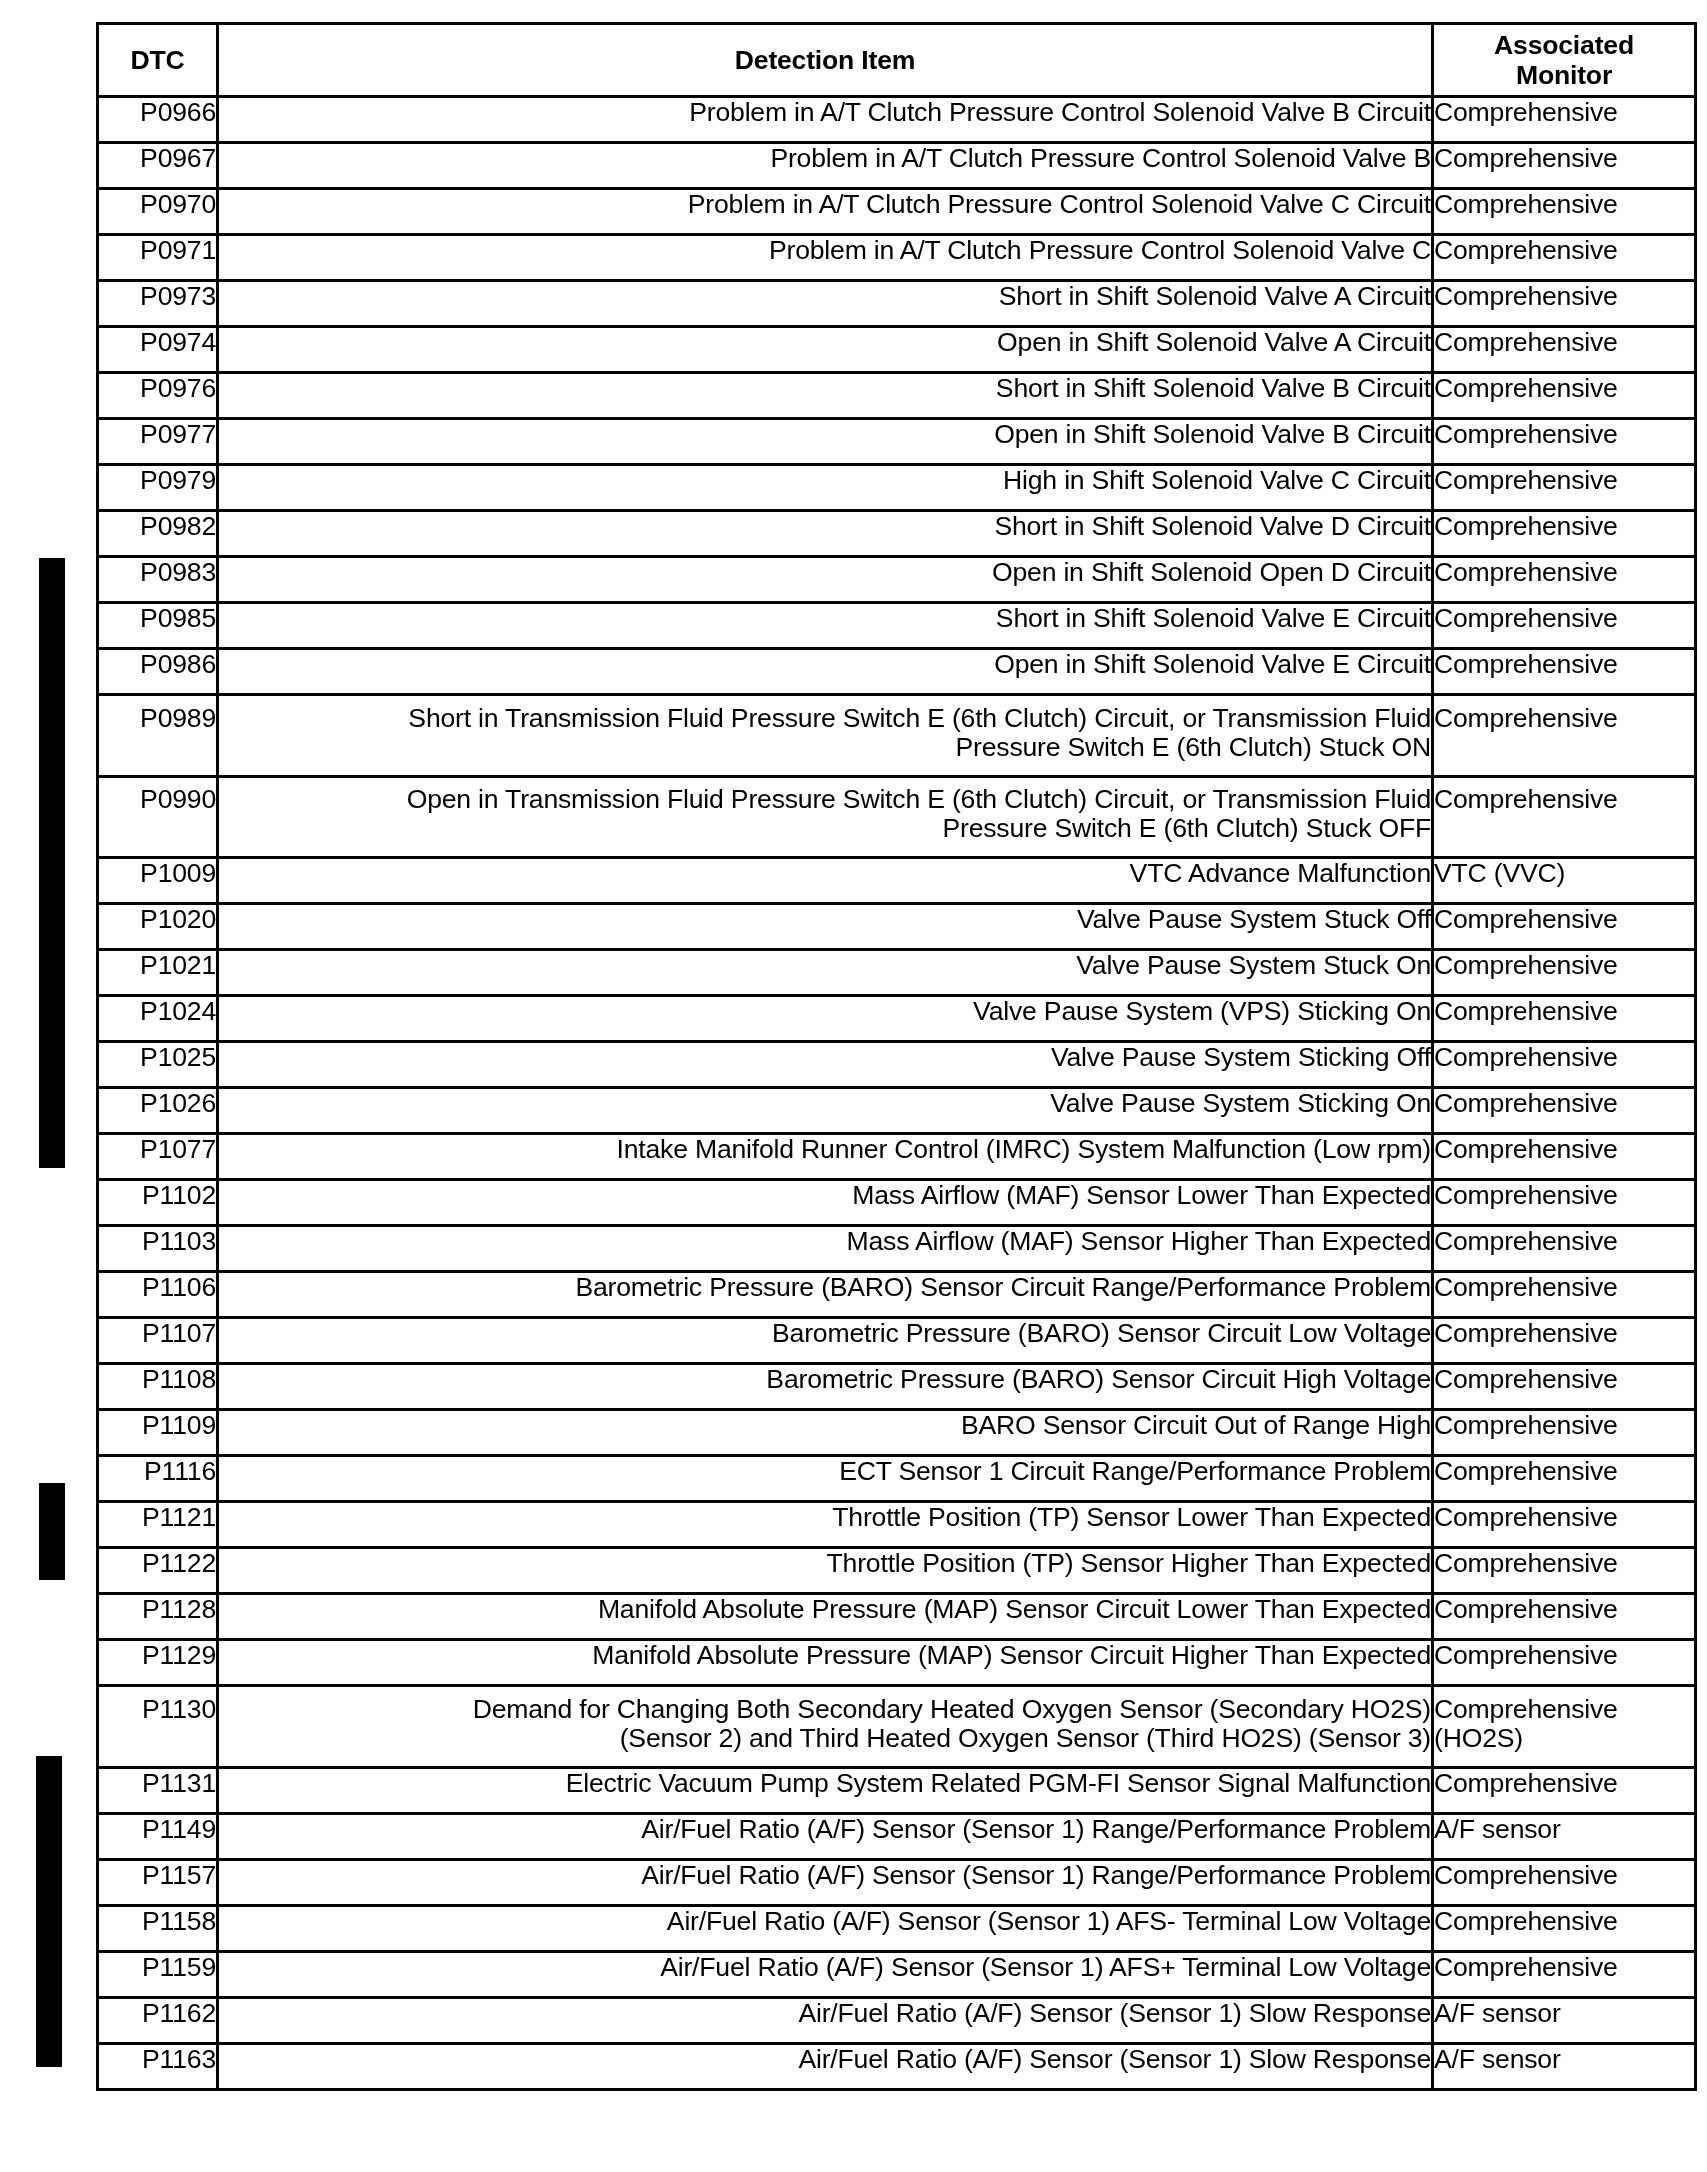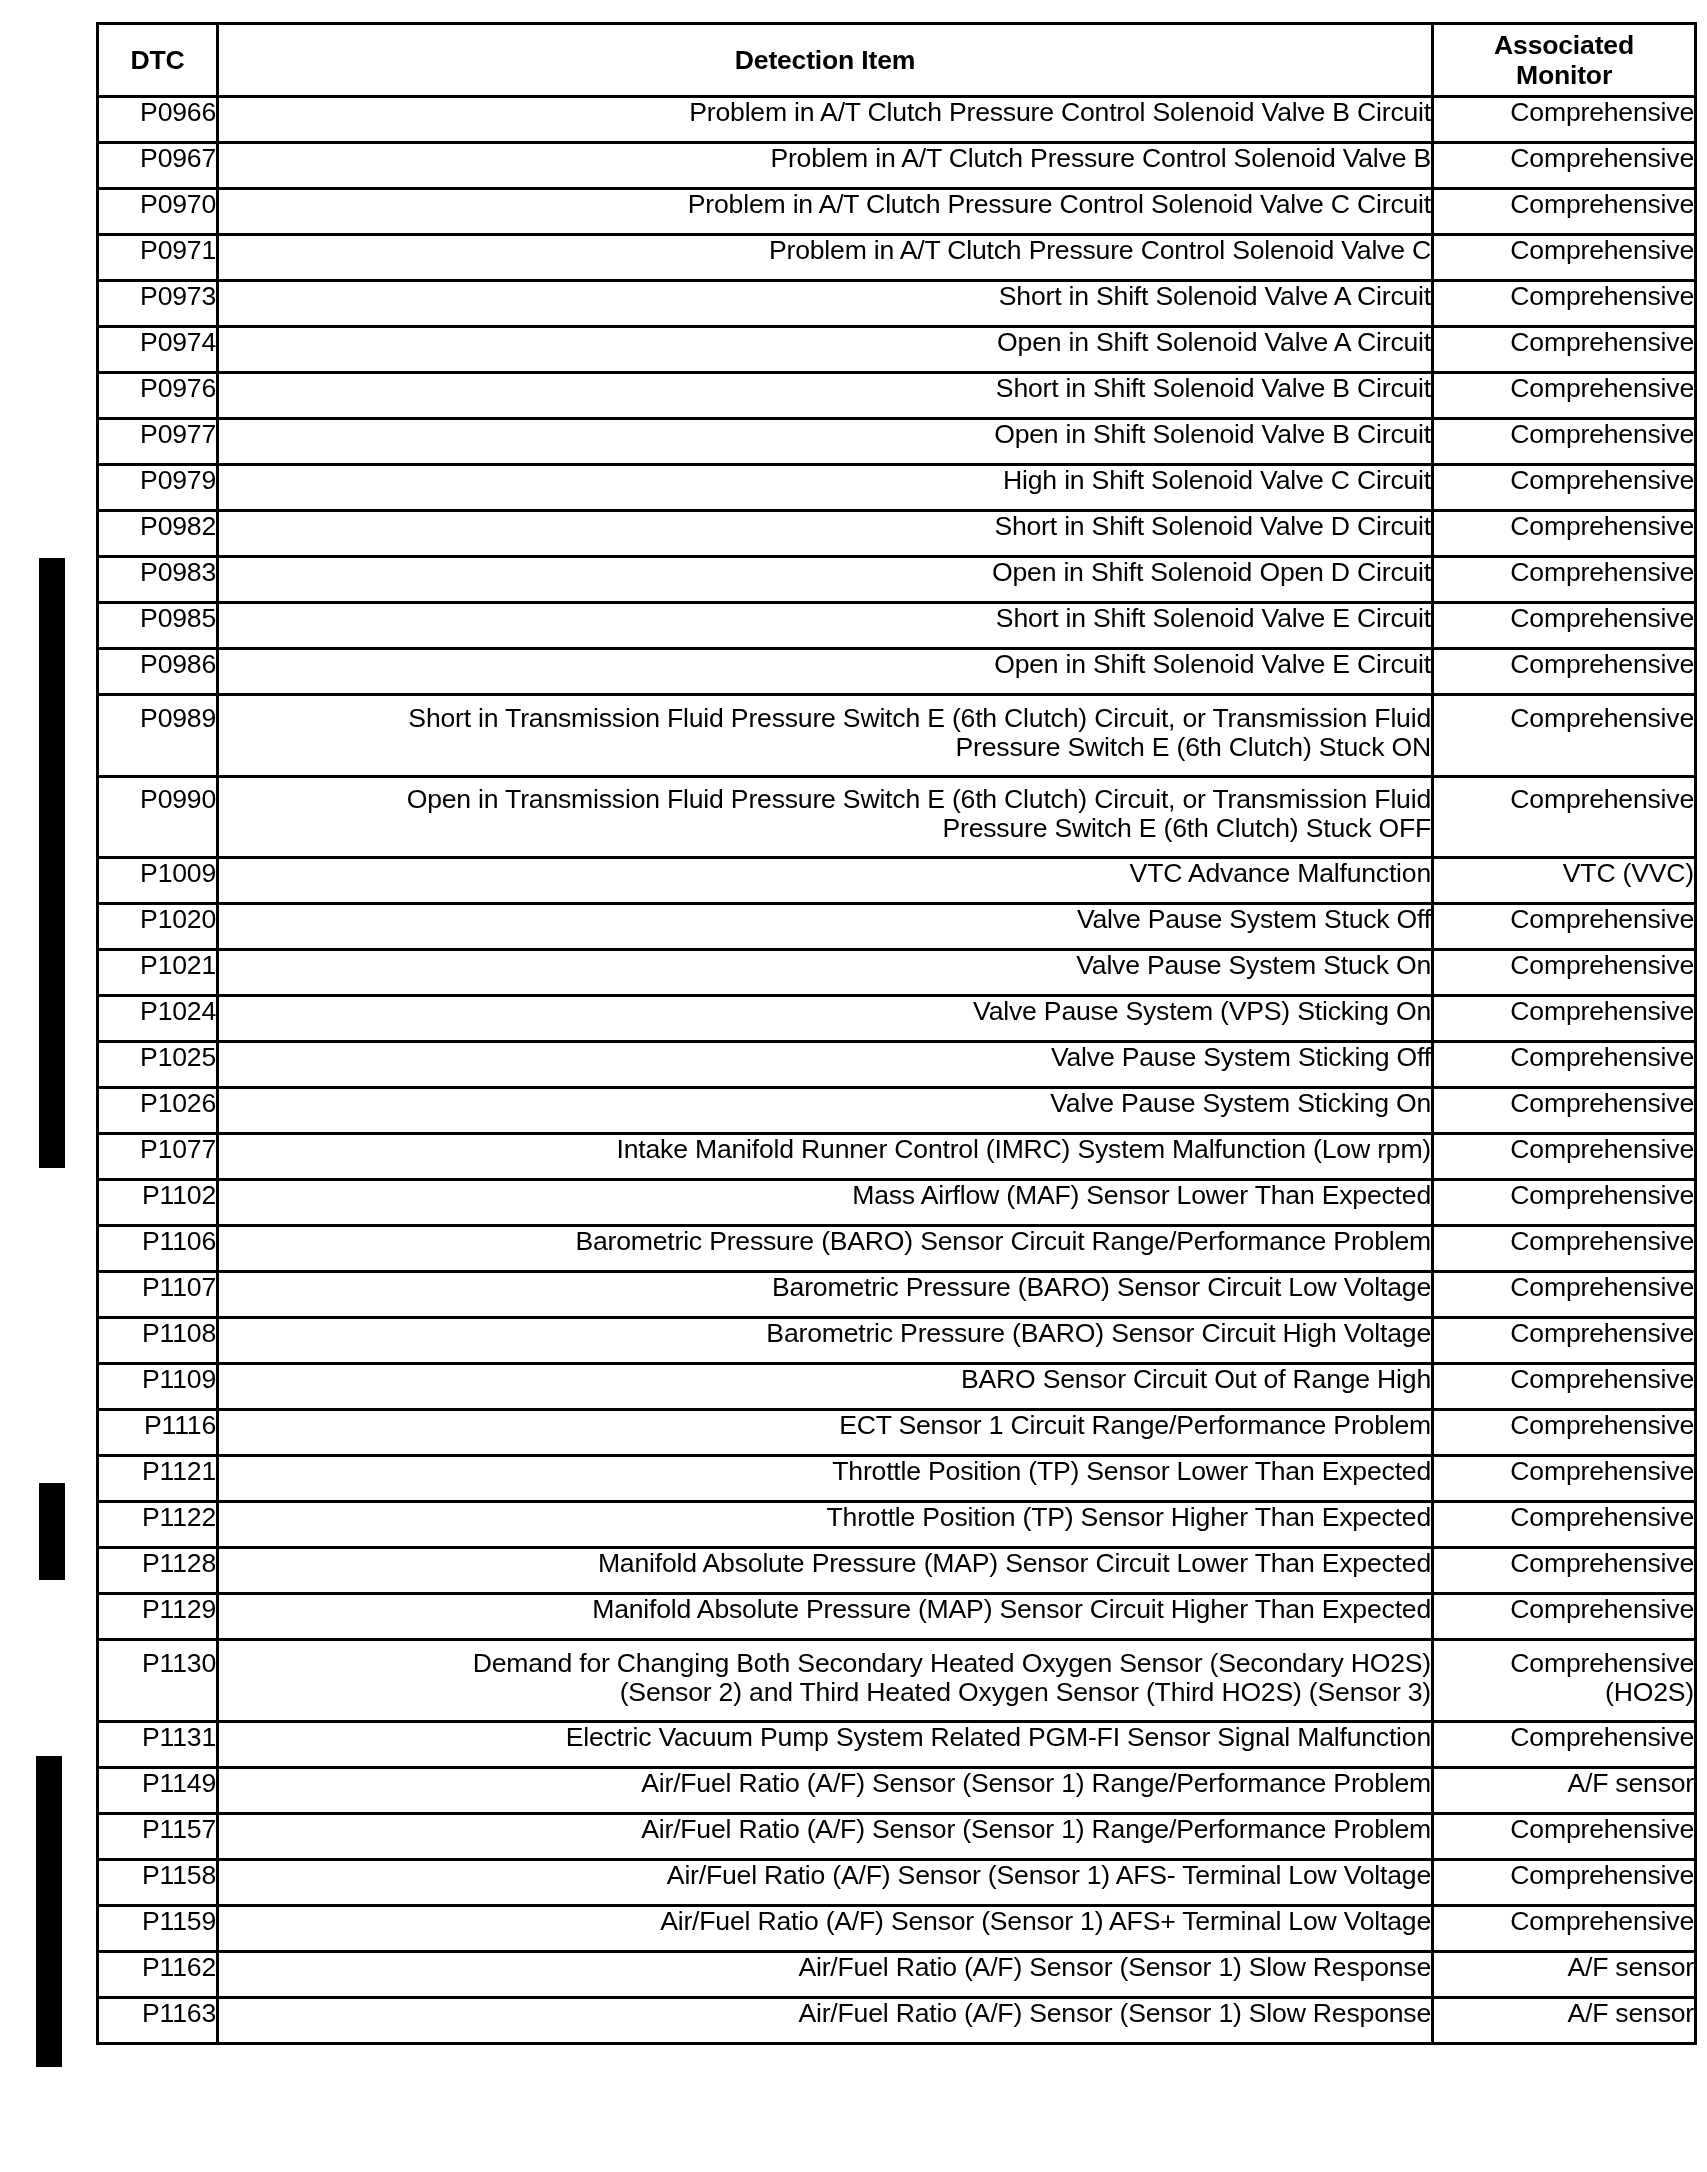--- a/index.html
+++ b/index.html
@@ -19,21 +19,21 @@
     font-size: 26.6px; line-height: 29px; letter-spacing: -0.2px;
   }
   table.dtc thead th {
     height: 70px; vertical-align: middle; 
     font-weight: bold; font-size: 26.6px; line-height: 30px;
   }
   table.dtc tbody tr.single td { height: 43px; }
   table.dtc tbody tr.double td { height: 71px; }
   td.code { text-align: right; padding-top: 7.6px; }
   td.item { text-align: right; padding-left: 12px; padding-right: 7.6px; padding-top: 7.6px; margin-top: 43px; }
-  td.monitor { text-align: right; padding-top: 7.6px; }
+  td.monitor { text-align: left; padding-top: 7.6px; }
   tr.double td { padding-top: 7.6px; }
   .cell-text { display: block; }
 </style>
 </head>
 <body>
 
 <div class="change-bar" style="left:39px;top:558px;width:26px;height:610px;"></div>
 <div class="change-bar" style="left:39px;top:1483px;width:26px;height:97px;"></div>
 <div class="change-bar" style="left:36px;top:1756px;width:26px;height:311px;"></div>
 
@@ -257,20 +257,29 @@
       <tr class="single">
         <td class="code">P1102</td>
         <td class="item">
           <span class="cell-text">Mass Airflow (MAF) Sensor Lower Than Expected</span>
         </td>
         <td class="monitor">
           <span class="cell-text">Comprehensive</span>
         </td>
       </tr>
       <tr class="single">
+        <td class="code">P1103</td>
+        <td class="item">
+          <span class="cell-text">Mass Airflow (MAF) Sensor Higher Than Expected</span>
+        </td>
+        <td class="monitor">
+          <span class="cell-text">Comprehensive</span>
+        </td>
+      </tr>
+      <tr class="single">
         <td class="code">P1106</td>
         <td class="item">
           <span class="cell-text">Barometric Pressure (BARO) Sensor Circuit Range/Performance Problem</span>
         </td>
         <td class="monitor">
           <span class="cell-text">Comprehensive</span>
         </td>
       </tr>
       <tr class="single">
         <td class="code">P1107</td>

